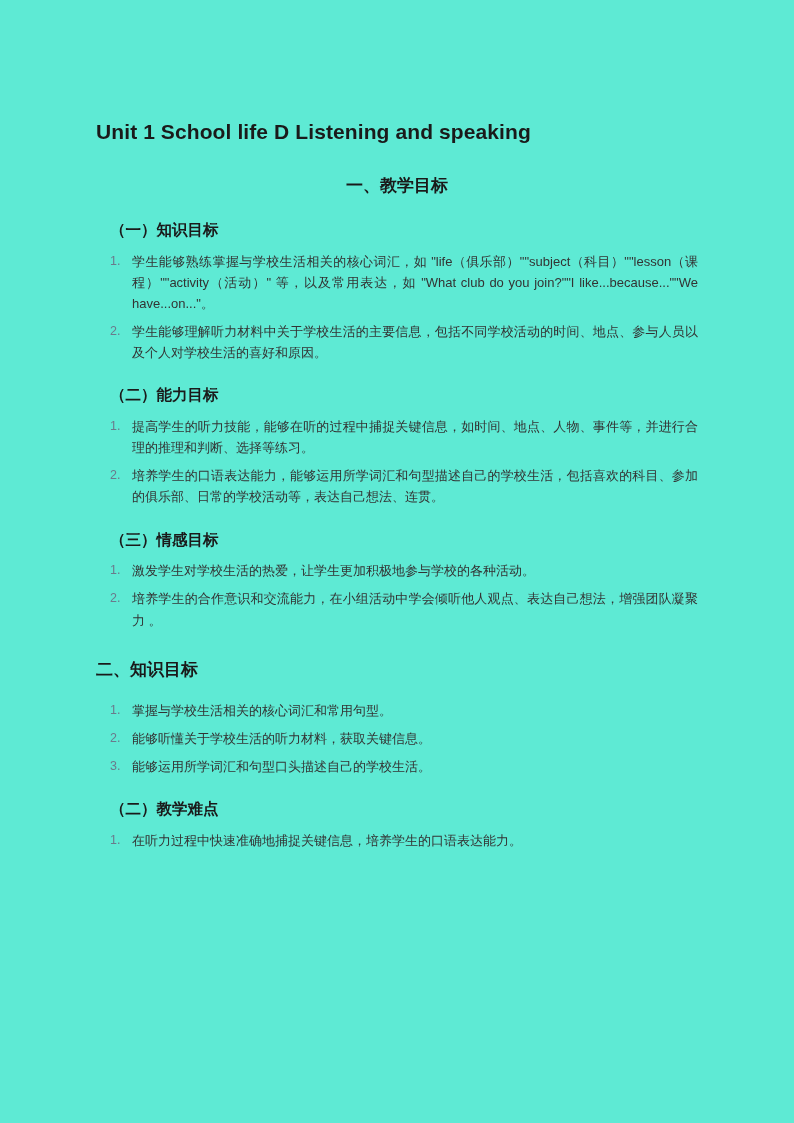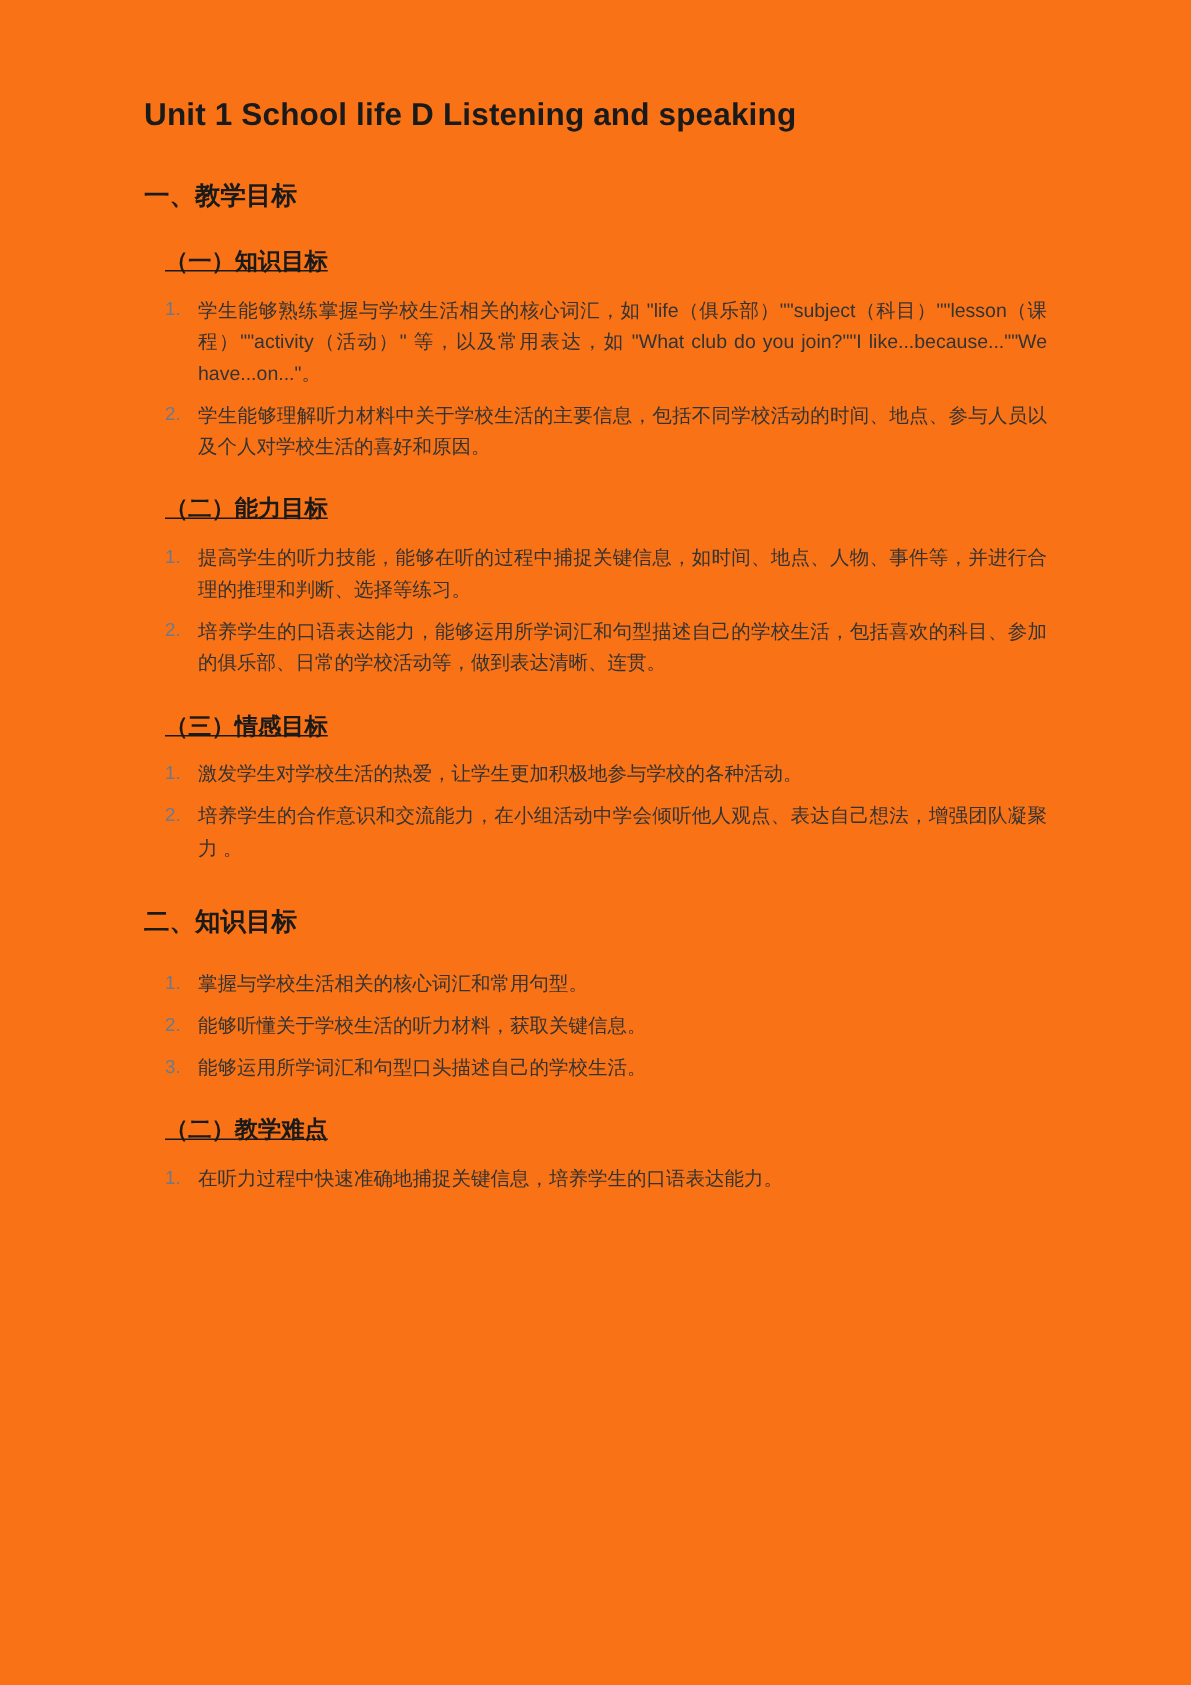--- a/index.html
+++ b/index.html
@@ -12,48 +12,48 @@
     height: 1123px;
     font-family: "Liberation Sans", sans-serif;
     color: #222222;
     position: relative;
     overflow: hidden;
   }
   .page {
     box-sizing: border-box;
     width: 794px;
     height: 1123px;
-    padding: 63px 96px 80px 96px;
-    background: #f97316;
+    padding: 118px 96px 80px 96px;
+    background: #5eead4;
   }
   h1.doc-title {
     font-size: 21px;
     font-weight: bold;
     color: #1a1a1a;
     margin: 0 0 30px 0;
     letter-spacing: 0.1px;
     line-height: 1.3;
   }
   h2.section-title {
     font-size: 17px;
     font-weight: bold;
     color: #1a1a1a;
     margin: 28px 0 18px 0;
     line-height: 1.35;
   }
   h2.section-title:first-of-type {
     margin-top: 0;
+    text-align: center;
   }
   h3.sub-title {
     font-size: 15.5px;
     font-weight: bold;
     color: #1a1a1a;
     margin: 22px 0 10px 14px;
     line-height: 1.35;
-    text-decoration: underline;
   }
   ol.item-list {
     list-style: none;
     margin: 0 0 4px 0;
     padding: 0 0 0 14px;
     counter-reset: li;
   }
   ol.item-list > li {
     counter-increment: li;
     position: relative;
@@ -85,21 +85,21 @@
 
   <h3 class="sub-title">（一）知识目标</h3>
   <ol class="item-list">
     <li>学生能够熟练掌握与学校生活相关的核心词汇，如 "life（俱乐部）""subject（科目）""lesson（课程）""activity（活动）" 等，以及常用表达，如 "What club do you join?""I like...because...""We have...on..."。</li>
     <li>学生能够理解听力材料中关于学校生活的主要信息，包括不同学校活动的时间、地点、参与人员以及个人对学校生活的喜好和原因。</li>
   </ol>
 
   <h3 class="sub-title">（二）能力目标</h3>
   <ol class="item-list">
     <li>提高学生的听力技能，能够在听的过程中捕捉关键信息，如时间、地点、人物、事件等，并进行合理的推理和判断、选择等练习。</li>
-    <li>培养学生的口语表达能力，能够运用所学词汇和句型描述自己的学校生活，包括喜欢的科目、参加的俱乐部、日常的学校活动等，做到表达清晰、连贯。</li>
+    <li>培养学生的口语表达能力，能够运用所学词汇和句型描述自己的学校生活，包括喜欢的科目、参加的俱乐部、日常的学校活动等，表达自己想法、连贯。</li>
   </ol>
 
   <h3 class="sub-title">（三）情感目标</h3>
   <ol class="item-list">
     <li>激发学生对学校生活的热爱，让学生更加积极地参与学校的各种活动。</li>
     <li>培养学生的合作意识和交流能力，在小组活动中学会倾听他人观点、表达自己想法，增强团队凝聚力 。</li>
   </ol>
 
   <h2 class="section-title">二、知识目标</h2>
 

